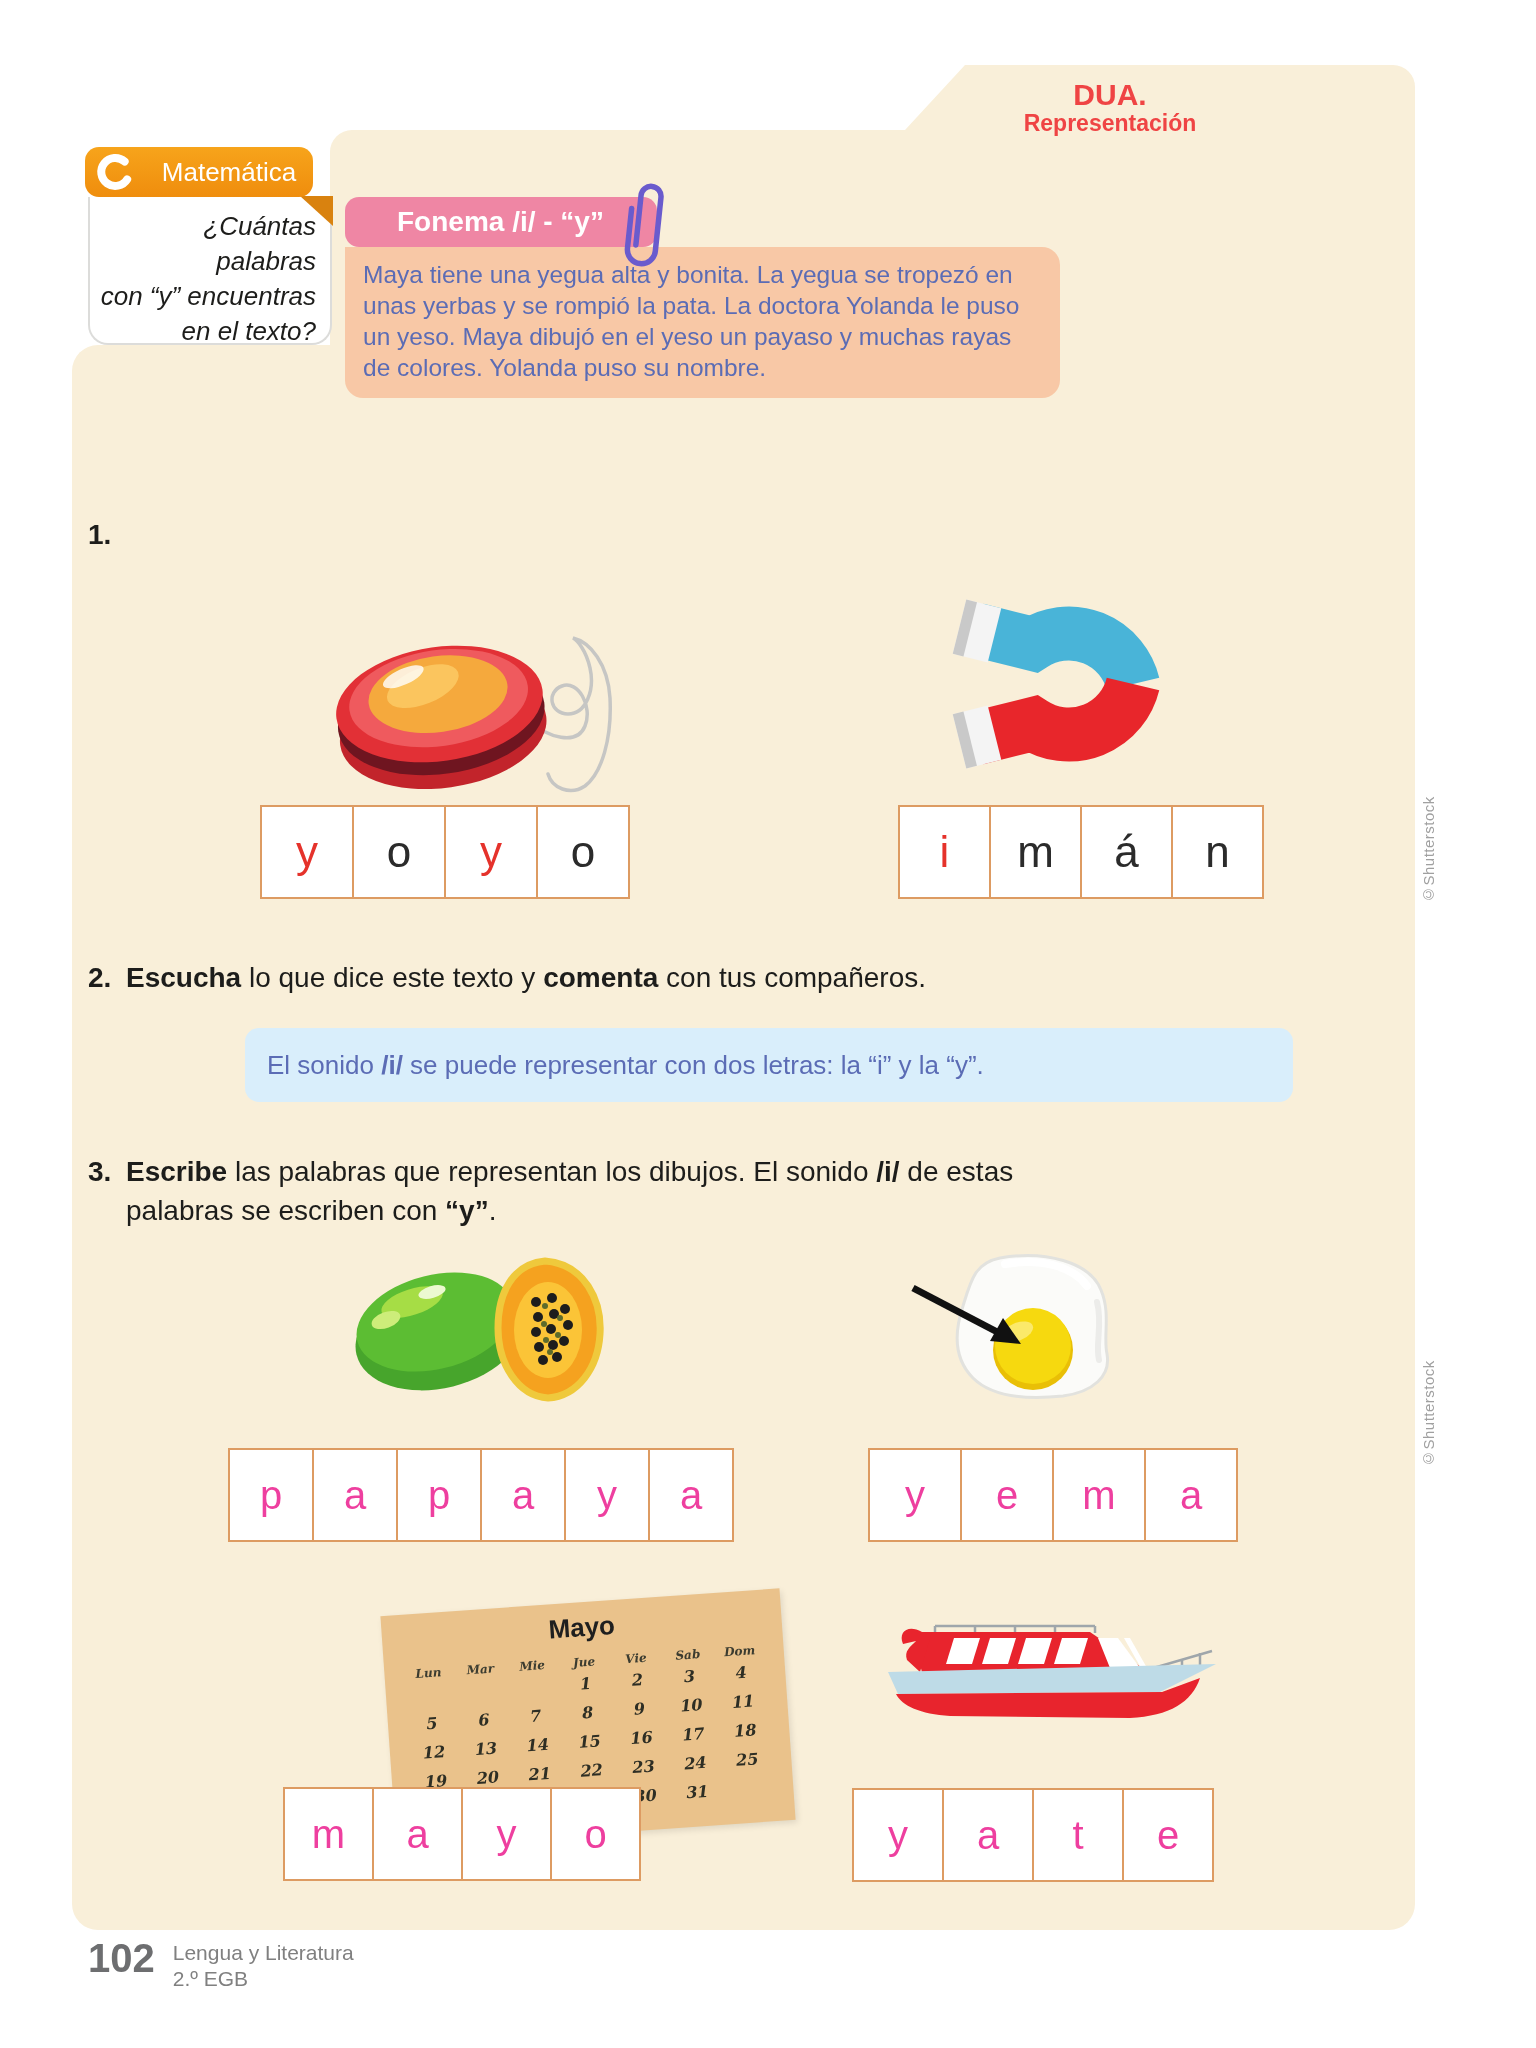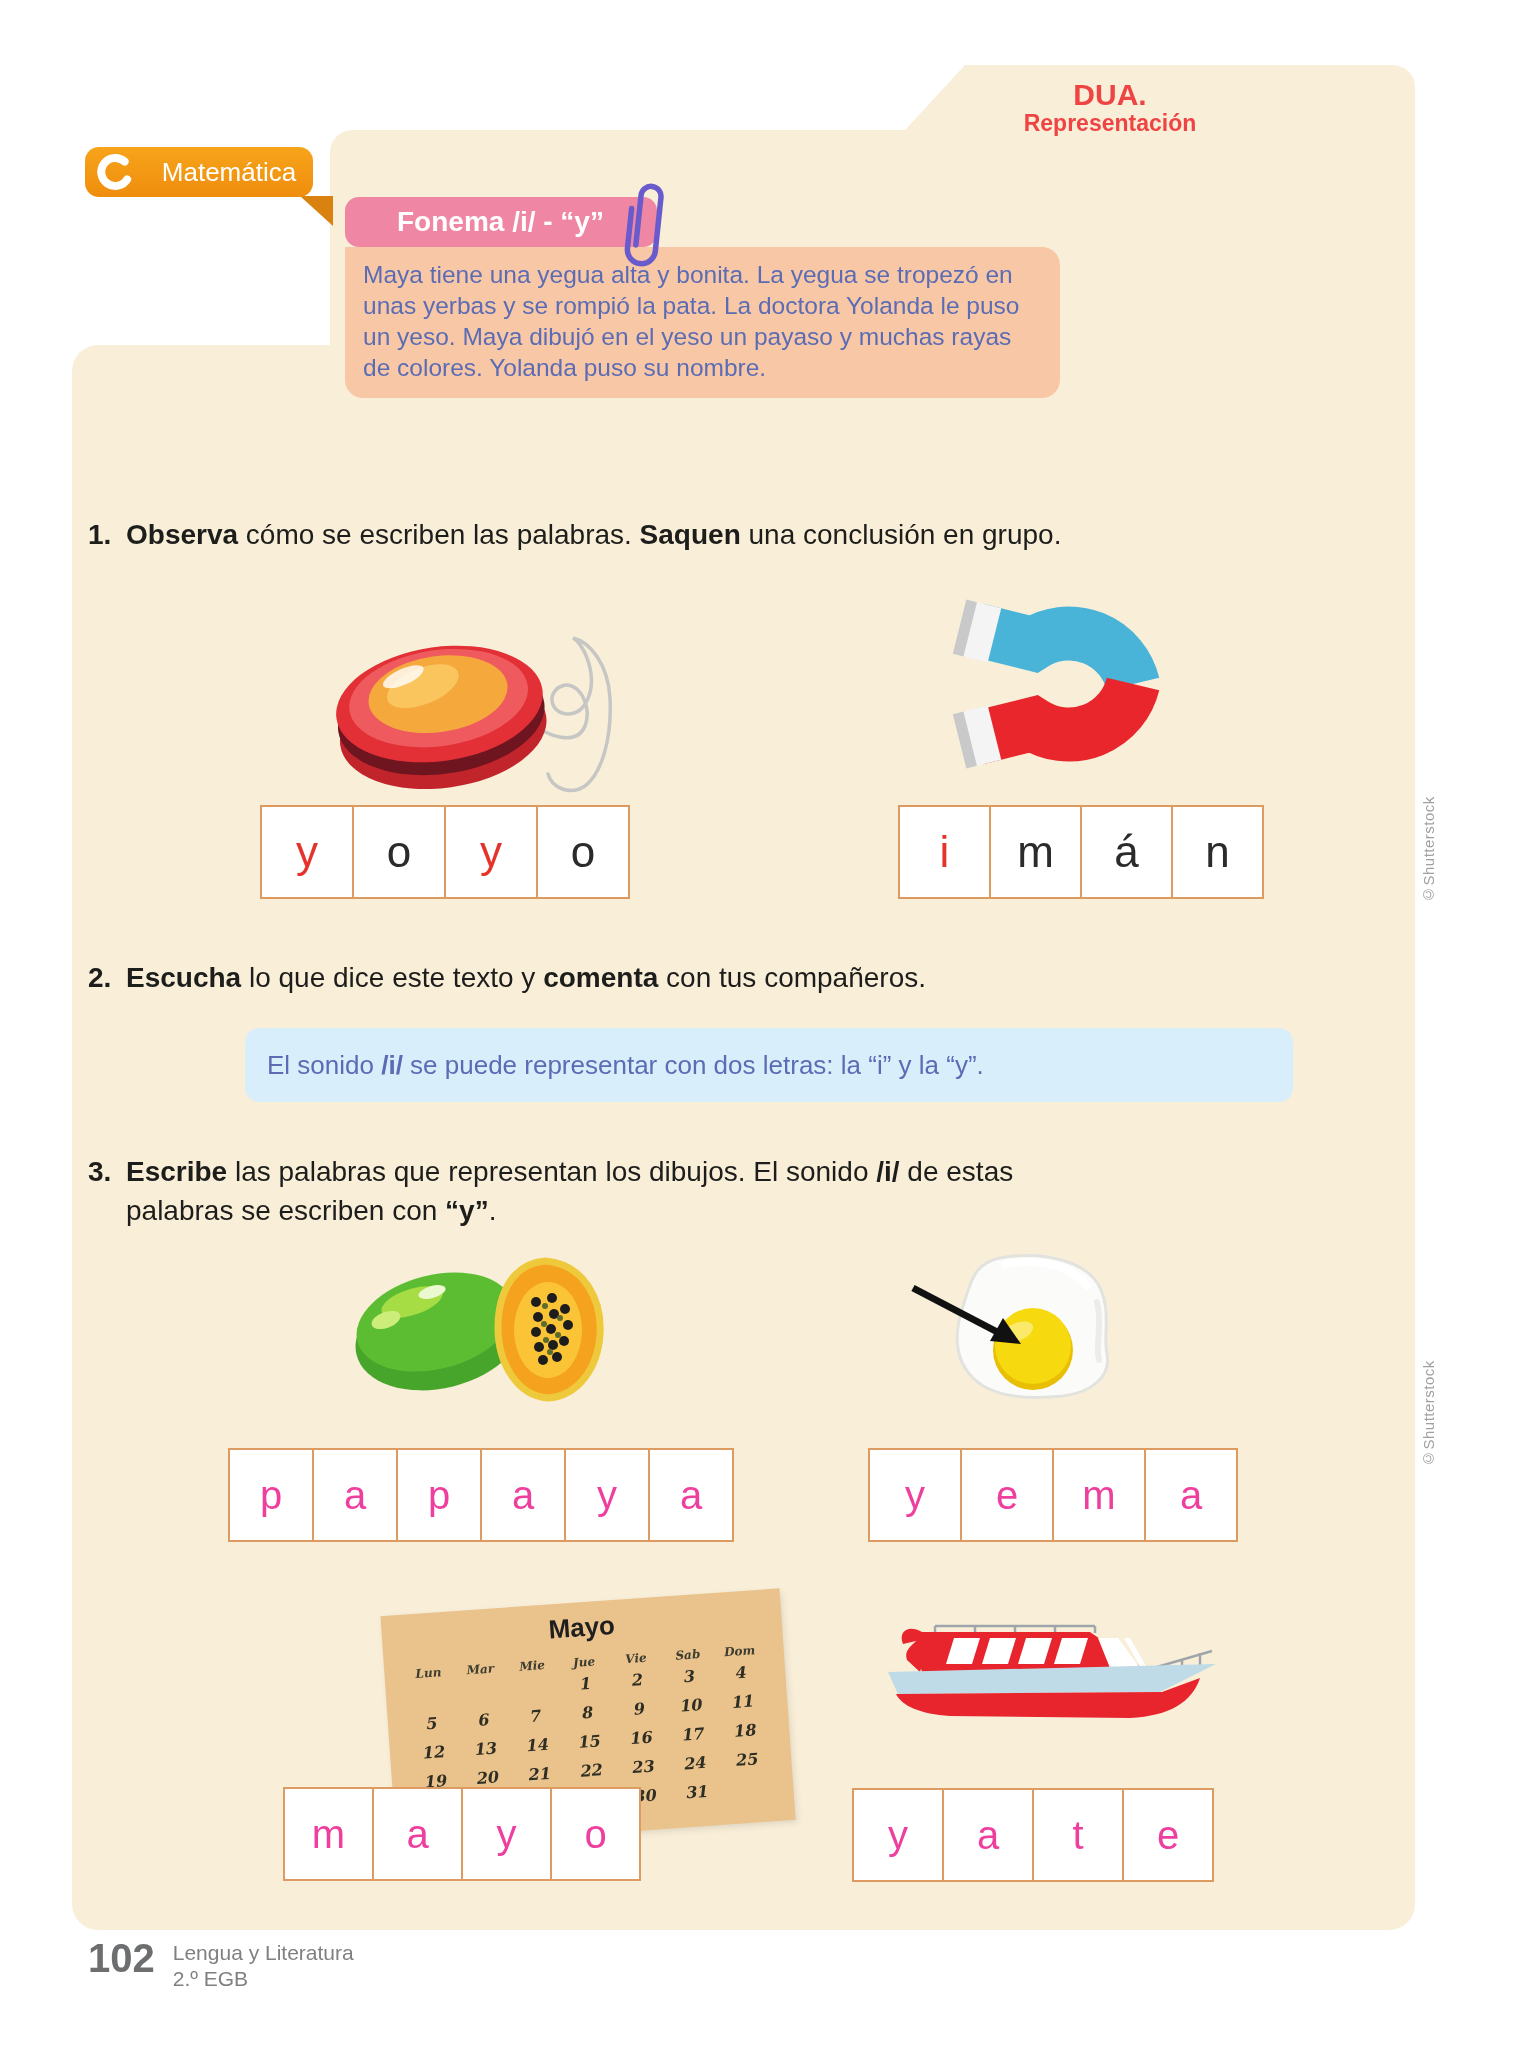--- a/index.html
+++ b/index.html
@@ -96,20 +96,27 @@
   <div class="cream panel-tab"></div>
   <div class="cream panel-upper"></div>
   <div class="cream panel-main"></div>
 
   <div class="dua">
     <div class="t1">DUA.</div>
     <div class="t2">Representación</div>
   </div>
 
   <div class="tag-tail"></div>
+  <div class="bubble">
+    <div class="q">
+      <span>¿Cuántas palabras</span><br>
+      <span>con “y” encuentras</span><br>
+      <span>en el texto?</span>
+    </div>
+  </div>
   <div class="subject-tag">
     <span class="c-icon">
       <svg viewBox="0 0 40 40">
           <path d="M31,11 A14,14 0 1 0 31,29" fill="none" stroke="#ffffff" stroke-width="8" stroke-linecap="round" transform="rotate(-8 20 20)"></path>
         </svg>
     </span>
     <span class="lbl">Matemática</span>
   </div>
 
 
@@ -118,23 +125,20 @@
     <svg viewBox="0 0 48 98">
         <path d="M16,70 L16,20 A10,10 0 0 1 36,20 L36,74 A14,14 0 0 1 8,74 L8,34" fill="none" stroke="#6a5bcd" stroke-width="5.5" stroke-linecap="round"></path>
       </svg>
   </span>
   <div class="reading-box">
     <span>Maya tiene una yegua alta y bonita. La yegua se tropezó en unas yerbas y se rompió la pata. La doctora Yolanda le puso un yeso. Maya dibujó en el yeso un payaso y muchas rayas de colores. Yolanda puso su nombre.</span>
   </div>
 
   <div class="activity act1">
     <span class="num">1.</span>
-    <div>
-      <b>Observa</b><span> cómo se escriben las palabras. </span><b>Saquen</b><span> una conclusión en grupo.</span>
-    </div>
   </div>
 
   <div class="art" style="left:290px;top:568px;width:360px;height:240px;">
     <svg viewBox="0 0 360 240">
       <path d="M238,152 C258,170 287,178 295,158 C303,138 288,112 272,118 C256,124 260,146 278,146 C296,146 305,122 300,100 C296,82 287,72 283,70 C300,74 318,96 320,130 C322,170 312,205 295,218 C280,228 262,220 258,206" fill="none" stroke="#c6c6c4" stroke-width="3.5" stroke-linecap="round"></path>
       <g transform="rotate(-8 150 140)">
         <ellipse cx="150" cy="163" rx="104" ry="57" fill="#c2242b"></ellipse>
         <ellipse cx="150" cy="149" rx="104" ry="57" fill="#6f1520"></ellipse>
         <ellipse cx="150" cy="136" rx="104" ry="57" fill="#e23036"></ellipse>
         <ellipse cx="150" cy="130" rx="90" ry="48" fill="#ef5a5e"></ellipse>

